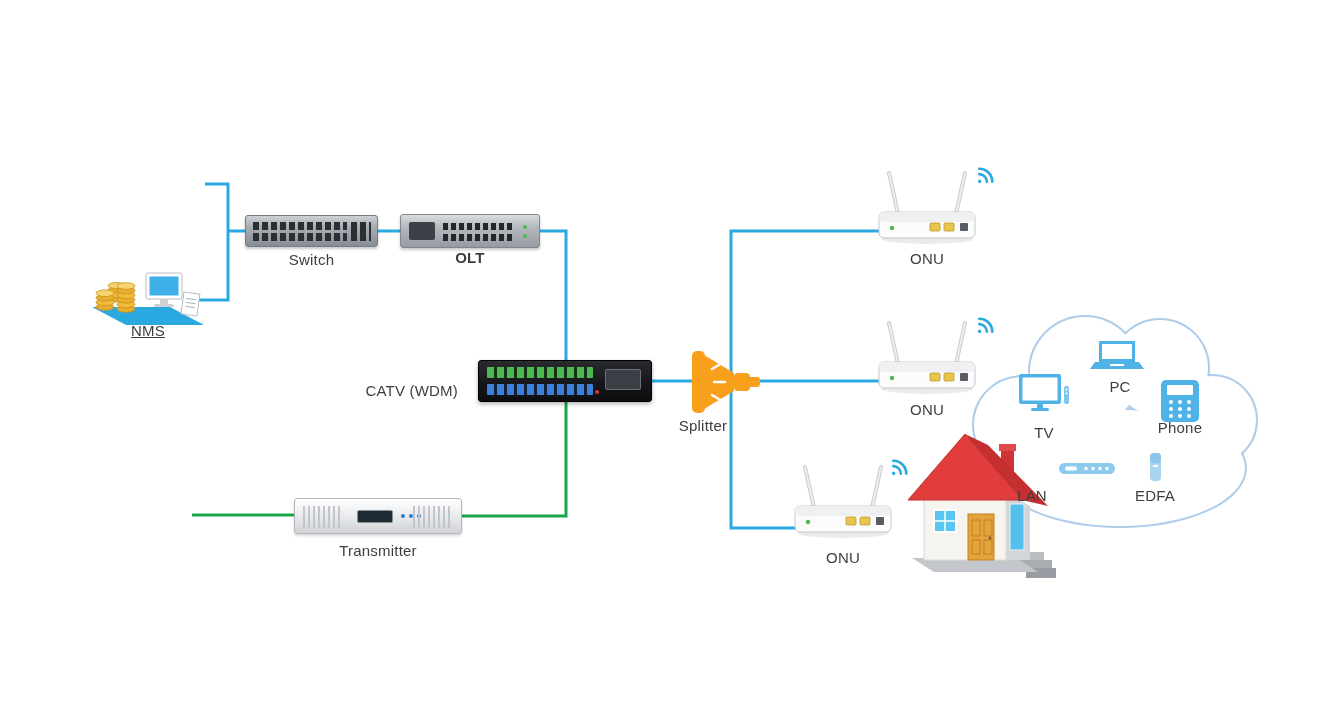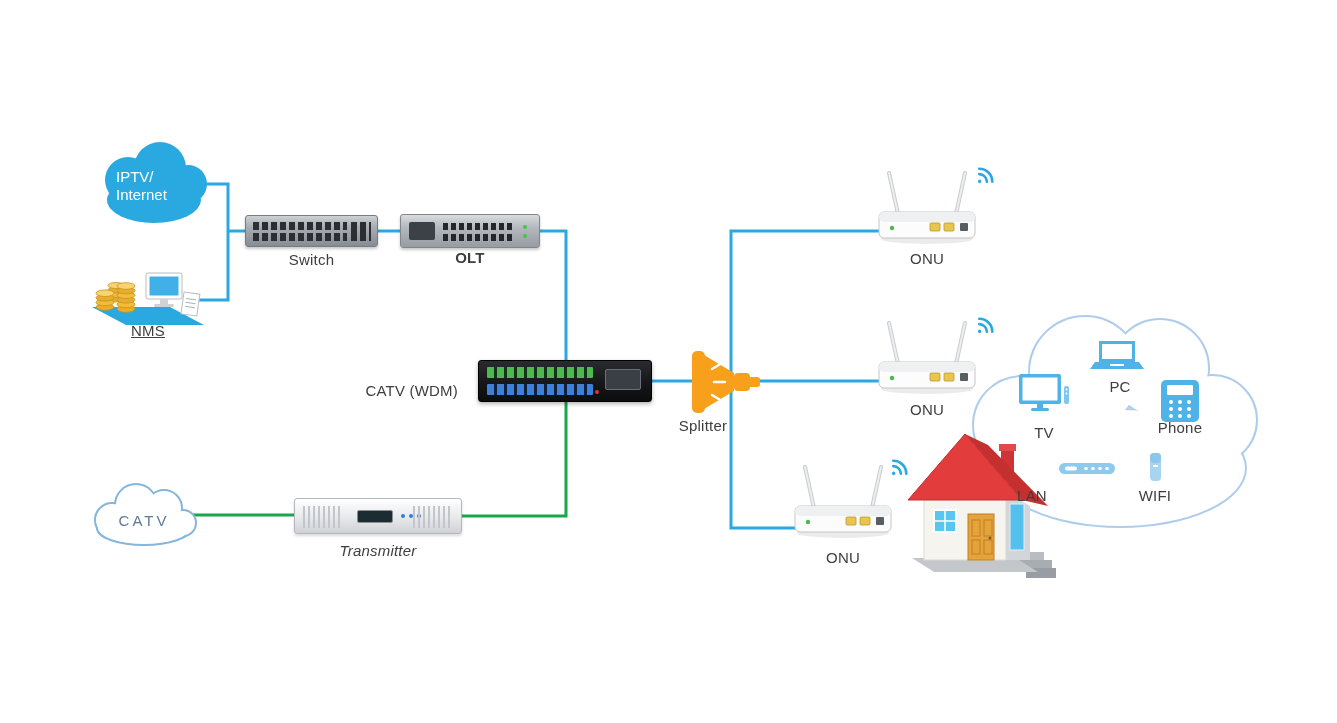--- a/index.html
+++ b/index.html
@@ -51,21 +51,21 @@
   #dev-tx{left:294px;top:498px;width:168px;height:36px;
     background:linear-gradient(180deg,#ffffff 0%,#e7e9eb 55%,#cfd2d6 100%);
     border:1px solid #b4b8bc;border-radius:3px;box-shadow:0 2px 3px rgba(0,0,0,.15);}
   .tx-vents{position:absolute;top:7px;width:40px;height:22px;
     background:repeating-linear-gradient(90deg,#c2c5c9 0 2px,transparent 2px 5px);}
   .tx-vl{left:8px}.tx-vr{right:8px}
   .tx-display{position:absolute;left:62px;top:11px;width:36px;height:13px;background:#1d2b33;
     border:1px solid #8a8f94;border-radius:2px;}
   .tx-led{position:absolute;top:15px;width:4px;height:4px;border-radius:50%;background:#2e7fd6;}
   .tx-l1{left:106px}.tx-l2{left:114px}.tx-l3{left:122px}
-  #label-tx{left:294px;top:542px;width:168px;font-style:italic;}
+  #label-tx{left:294px;top:542px;width:168px;}
   #onu1{left:872px;top:168px;width:110px;height:80px;}
   #onu2{left:872px;top:318px;width:110px;height:80px;}
   #onu3{left:788px;top:462px;width:110px;height:80px;}
   #wifi1{left:972px;top:163px;width:26px;height:26px;}
   #wifi2{left:972px;top:313px;width:26px;height:26px;}
   #wifi3{left:886px;top:455px;width:26px;height:26px;}
   #label-onu1{left:872px;top:250px;width:110px;}
   #label-onu2{left:872px;top:401px;width:110px;}
   #label-onu3{left:788px;top:549px;width:110px;}
   #cloud-home{left:960px;top:300px;width:300px;height:245px;}
@@ -115,32 +115,20 @@
       <g fill="#ffffff">
         <circle cx="62" cy="125" r="48"></circle>
           <circle cx="125" cy="72" r="55"></circle>
         <circle cx="200" cy="68" r="48"></circle>
           <circle cx="252" cy="120" r="44"></circle>
         <ellipse cx="160" cy="168" rx="125" ry="58"></ellipse>
       </g>
     </svg>
   </div>
 
-  <div class="node" id="cloud-iptv">
-    <svg width="128" height="92" viewBox="0 0 128 92">
-      <g fill="#2AA9E1">
-        <circle cx="38" cy="42" r="23"></circle>
-          <circle cx="70" cy="30" r="26"></circle>
-        <circle cx="98" cy="46" r="19"></circle>
-          <ellipse cx="64" cy="62" rx="47" ry="23"></ellipse>
-      </g>
-      <text x="26" y="44" font-size="15" fill="#ffffff">IPTV/</text>
-      <text x="26" y="62" font-size="15" fill="#ffffff">Internet</text>
-    </svg>
-  </div>
 
   <div class="node" id="nms-icon">
     <svg width="112" height="78" viewBox="0 0 112 78">
       <polygon points="0,52 78,52 112,70 34,70" fill="#2AA9E1"></polygon>
       <g>
         <ellipse cx="24" cy="44" rx="8" ry="3" fill="#e7ad2d" stroke="#c8921f" stroke-width="0.8"></ellipse>
         <ellipse cx="24" cy="39.5" rx="8" ry="3" fill="#f2bc3b" stroke="#c8921f" stroke-width="0.8"></ellipse>
         <ellipse cx="24" cy="35" rx="8" ry="3" fill="#e7ad2d" stroke="#c8921f" stroke-width="0.8"></ellipse>
         <ellipse cx="24" cy="30.5" rx="8" ry="3" fill="#f7d470" stroke="#c8921f" stroke-width="0.8"></ellipse>
       </g>
@@ -206,39 +194,20 @@
       <rect x="56" y="28" width="12" height="10" rx="3" fill="#F8A01B"></rect>
       <g stroke="#ffffff" stroke-width="2.5" stroke-linecap="round">
         <line x1="20" y1="20" x2="30" y2="14"></line>
         <line x1="22" y1="33" x2="33" y2="33"></line>
         <line x1="20" y1="46" x2="30" y2="52"></line>
       </g>
     </svg>
   </div>
   <div class="label" id="label-splitter">Splitter</div>
 
-  <div class="node" id="cloud-catv">
-    <svg width="126" height="74" viewBox="0 0 126 74">
-      <g fill="none" stroke="#85B6DC" stroke-width="4">
-        <circle cx="28" cy="44" r="16"></circle>
-          <circle cx="52" cy="29" r="20"></circle>
-        <circle cx="80" cy="32" r="17"></circle>
-          <circle cx="99" cy="47" r="12"></circle>
-        <ellipse cx="60" cy="52" rx="46" ry="16"></ellipse>
-      </g>
-      <g fill="#ffffff">
-        <circle cx="28" cy="44" r="16"></circle>
-          <circle cx="52" cy="29" r="20"></circle>
-        <circle cx="80" cy="32" r="17"></circle>
-          <circle cx="99" cy="47" r="12"></circle>
-        <ellipse cx="60" cy="52" rx="46" ry="16"></ellipse>
-      </g>
-      <text x="60" y="50" font-size="15" fill="#5D7A96" text-anchor="middle" letter-spacing="3">CATV</text>
-    </svg>
-  </div>
 
   <div class="node" id="dev-tx">
     <div class="tx-vents tx-vl"></div>
     <div class="tx-display"></div>
     <div class="tx-led tx-l1"></div>
     <div class="tx-led tx-l2"></div>
     <div class="tx-led tx-l3"></div>
     <div class="tx-vents tx-vr"></div>
   </div>
   <div class="label" id="label-tx">Transmitter</div>
@@ -400,15 +369,15 @@
   </div>
   <div class="label" id="label-lan">LAN</div>
 
   <div class="node" id="icon-wifi-dongle">
     <svg width="20" height="34" viewBox="0 0 20 34">
       <rect x="5" y="3" width="11" height="28" rx="4" fill="#a9d4f0"></rect>
       <rect x="5" y="3" width="11" height="10" rx="4" fill="#8cc6ec"></rect>
       <rect x="8" y="15" width="5" height="2" fill="#ffffff"></rect>
     </svg>
   </div>
-  <div class="label" id="label-wifi">WIFI</div>
+  <div class="label" id="label-wifi">EDFA</div>
 
 </div>
 
 </body></html>

